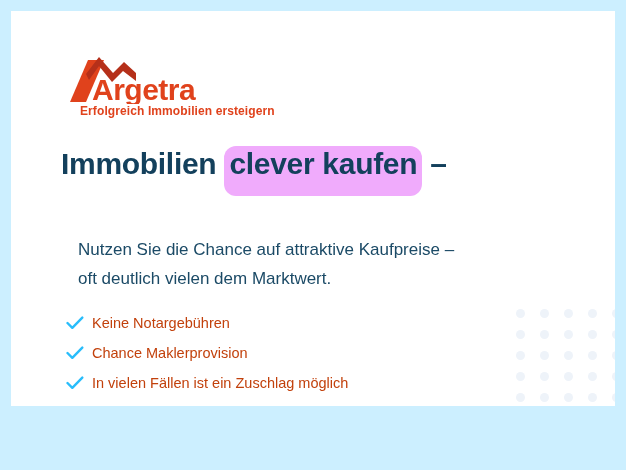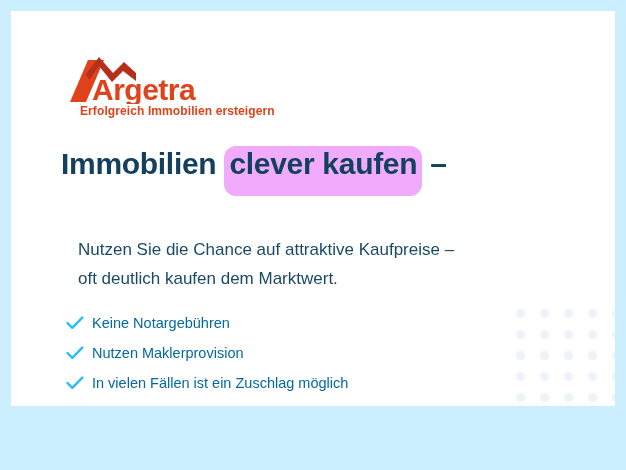--- a/index.html
+++ b/index.html
@@ -130,21 +130,21 @@
   }
   .bullet .check {
     width: 26px;
     flex: 0 0 26px;
     display: flex;
     align-items: center;
   }
   .bullet .check svg { display: block; }
   .bullet .btext {
     font-size: 14.5px;
-    color: #0369a1;
+    color: #c2410c;
     white-space: nowrap;
   }
 </style>
 </head>
 <body>
 
 <div class="stage">
   <div class="card">
 
     <div class="dot-grid">
@@ -204,39 +204,39 @@
       <div class="logo-tagline">Erfolgreich Immobilien ersteigern</div>
     </div>
 
 
     <div class="headline">
       <span>Immobilien </span><span class="hl">clever kaufen</span><span> –</span>
     </div>
 
     <div class="subtitle">
       <span>Nutzen Sie die Chance auf attraktive Kaufpreise –</span>
-      <span>oft deutlich kaufen dem Marktwert.</span>
+      <span>oft deutlich vielen dem Marktwert.</span>
     </div>
 
     <div class="bullets">
       <div class="bullet">
         <span class="check">
           <svg width="18" height="14" viewBox="0 0 18 14">
               <path d="M1.5 7 L6.3 11.8 L16.3 1.6" fill="none" stroke="#29bdfb" stroke-width="2.4" stroke-linecap="round" stroke-linejoin="round"></path>
             </svg>
         </span>
         <span class="btext">Keine Notargebühren</span>
       </div>
       <div class="bullet">
         <span class="check">
           <svg width="18" height="14" viewBox="0 0 18 14">
               <path d="M1.5 7 L6.3 11.8 L16.3 1.6" fill="none" stroke="#29bdfb" stroke-width="2.4" stroke-linecap="round" stroke-linejoin="round"></path>
             </svg>
         </span>
-        <span class="btext">Nutzen Maklerprovision</span>
+        <span class="btext">Chance Maklerprovision</span>
       </div>
       <div class="bullet">
         <span class="check">
           <svg width="18" height="14" viewBox="0 0 18 14">
               <path d="M1.5 7 L6.3 11.8 L16.3 1.6" fill="none" stroke="#29bdfb" stroke-width="2.4" stroke-linecap="round" stroke-linejoin="round"></path>
             </svg>
         </span>
         <span class="btext">In vielen Fällen ist ein Zuschlag möglich</span>
       </div>
     </div>

